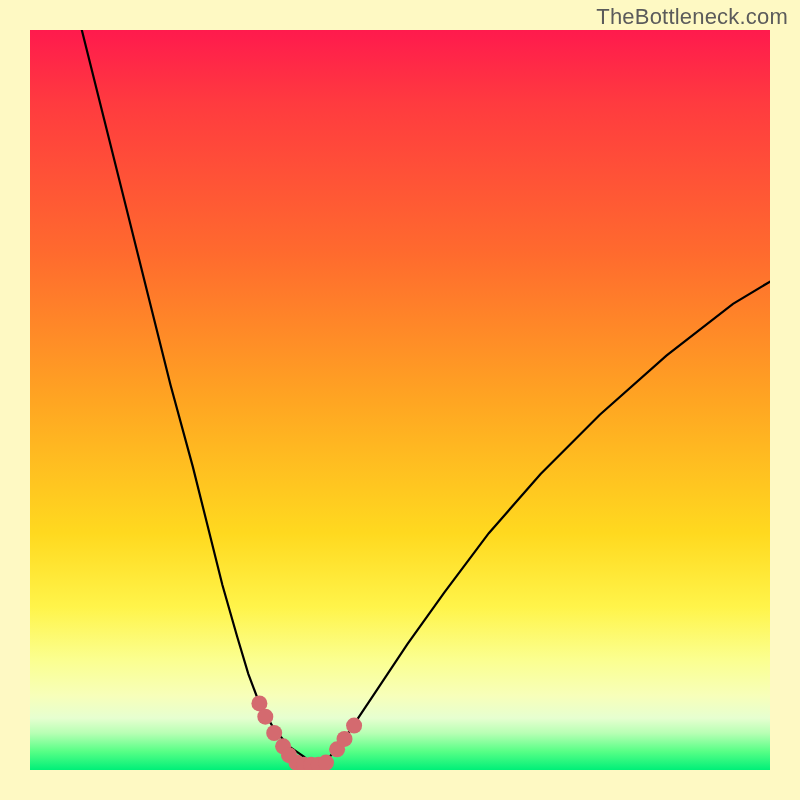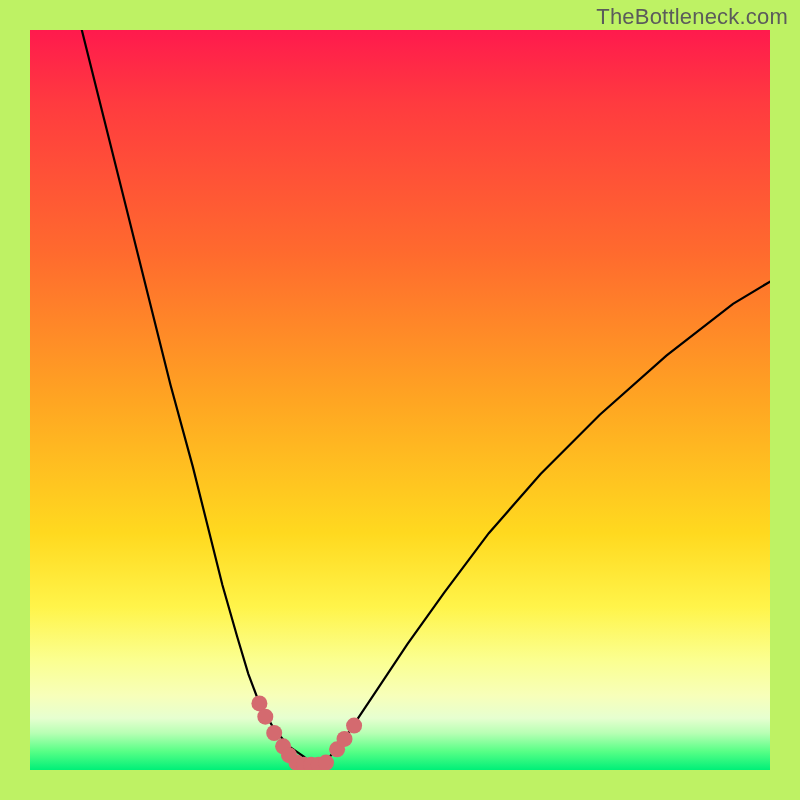--- a/index.html
+++ b/index.html
@@ -10,21 +10,21 @@
     overflow: hidden;
     background: #000;
     font-family: Arial, Helvetica, sans-serif;
   }
   .frame {
     position: absolute;
     left: 0;
     top: 0;
     width: 800px;
     height: 800px;
-    background: #bef264;
+    background: #fef9c3;
   }
   .plot {
     position: absolute;
     left: 30px;
     top: 30px;
     width: 740px;
     height: 740px;
     overflow: hidden;
   }
   .gradient {

